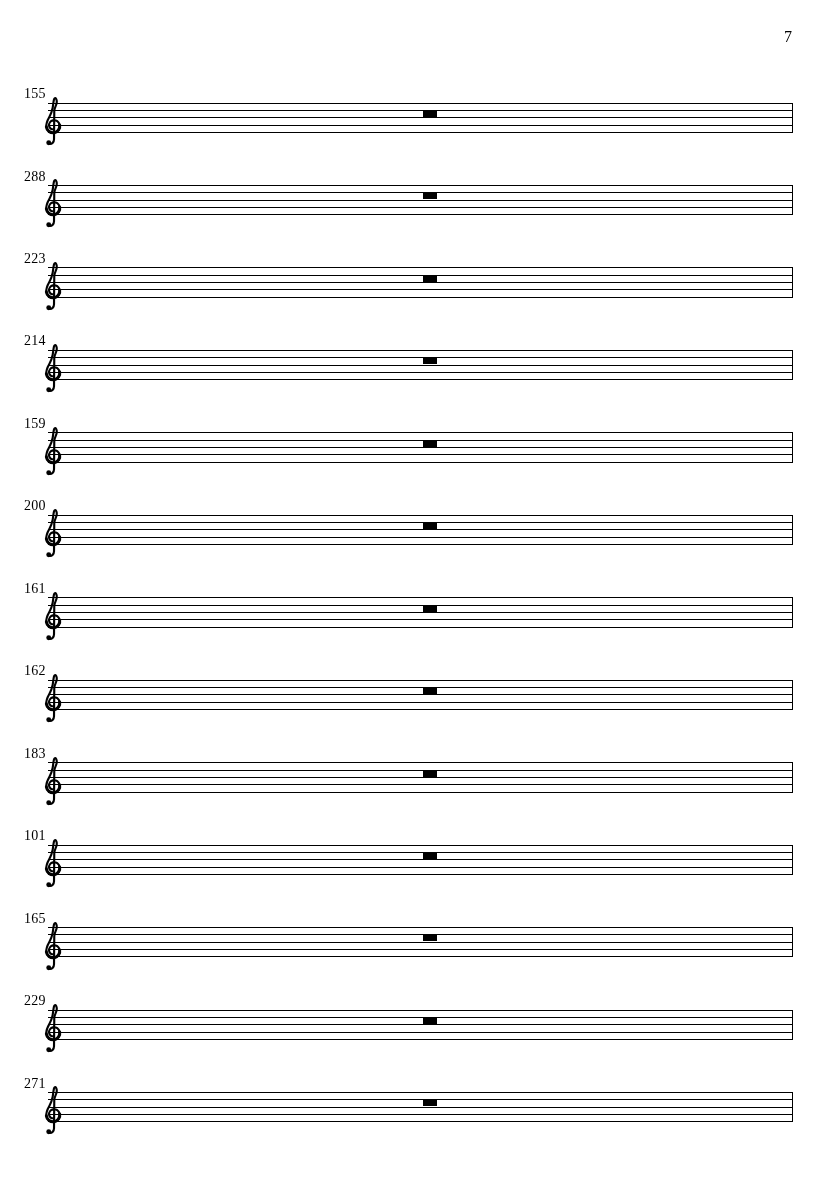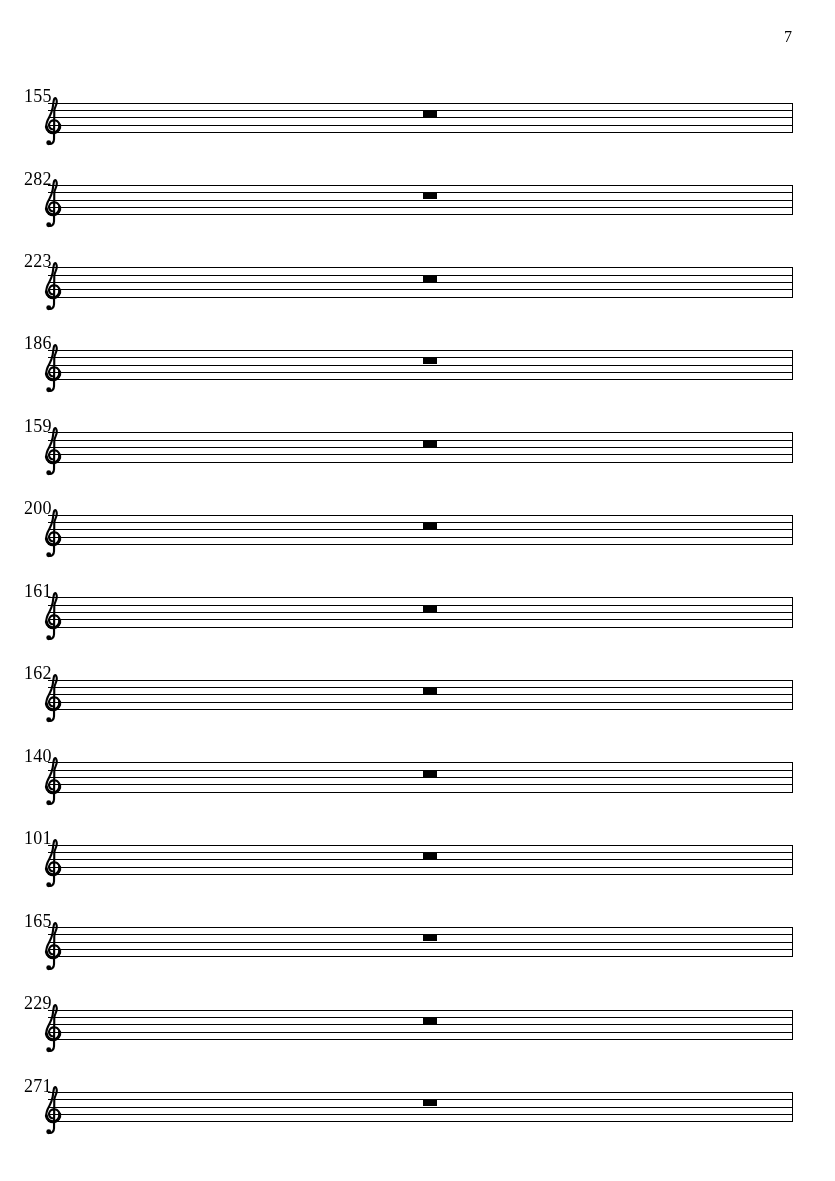--- a/index.html
+++ b/index.html
@@ -29,21 +29,21 @@
     position: absolute;
     left: 0;
     width: 835px;
     height: 0;
   }
 
   .measure-number {
     position: absolute;
     left: 24px;
     top: -15.5px;
-    font-size: 18px;
+    font-size: 14px;
     line-height: 1;
     letter-spacing: 0.2px;
   }
 
   .clef {
     position: absolute;
     left: 42px;
     top: -6.6px;
     width: 22px;
     height: 53px;
@@ -122,21 +122,21 @@
       <div class="staff-line l1"></div>
       <div class="staff-line l2"></div>
       <div class="staff-line l3"></div>
       <div class="staff-line l4"></div>
       <div class="staff-line l5"></div>
       <div class="whole-rest"></div>
       <div class="barline"></div>
     </div>
   </div>
       <div class="system" style="top: 185px;">
-    <div class="measure-number">282</div>
+    <div class="measure-number">288</div>
 
     <svg class="clef" viewBox="0 0 20 52" xmlns="http://www.w3.org/2000/svg">
       <path d="M 10.7 32.5
                C 8.6 33.0, 6.5 31.5, 6.15 29.2
                C 5.8 26.7, 7.6 24.4, 10.0 23.9
                C 13.0 23.3, 15.9 25.3, 16.5 28.4
                C 17.2 32.0, 14.8 35.4, 11.2 36.0
                C 7.4 36.6, 4.0 34.0, 3.5 30.3
                C 3.1 27.3, 4.5 23.9, 6.4 20.6
                C 7.9 18.0, 9.1 14.7, 9.7 11.4
@@ -190,21 +190,21 @@
       <div class="staff-line l1"></div>
       <div class="staff-line l2"></div>
       <div class="staff-line l3"></div>
       <div class="staff-line l4"></div>
       <div class="staff-line l5"></div>
       <div class="whole-rest"></div>
       <div class="barline"></div>
     </div>
   </div>
       <div class="system" style="top: 349.9px;">
-    <div class="measure-number">186</div>
+    <div class="measure-number">214</div>
 
     <svg class="clef" viewBox="0 0 20 52" xmlns="http://www.w3.org/2000/svg">
       <path d="M 10.7 32.5
                C 8.6 33.0, 6.5 31.5, 6.15 29.2
                C 5.8 26.7, 7.6 24.4, 10.0 23.9
                C 13.0 23.3, 15.9 25.3, 16.5 28.4
                C 17.2 32.0, 14.8 35.4, 11.2 36.0
                C 7.4 36.6, 4.0 34.0, 3.5 30.3
                C 3.1 27.3, 4.5 23.9, 6.4 20.6
                C 7.9 18.0, 9.1 14.7, 9.7 11.4
@@ -360,21 +360,21 @@
       <div class="staff-line l1"></div>
       <div class="staff-line l2"></div>
       <div class="staff-line l3"></div>
       <div class="staff-line l4"></div>
       <div class="staff-line l5"></div>
       <div class="whole-rest"></div>
       <div class="barline"></div>
     </div>
   </div>
       <div class="system" style="top: 762.2px;">
-    <div class="measure-number">140</div>
+    <div class="measure-number">183</div>
 
     <svg class="clef" viewBox="0 0 20 52" xmlns="http://www.w3.org/2000/svg">
       <path d="M 10.7 32.5
                C 8.6 33.0, 6.5 31.5, 6.15 29.2
                C 5.8 26.7, 7.6 24.4, 10.0 23.9
                C 13.0 23.3, 15.9 25.3, 16.5 28.4
                C 17.2 32.0, 14.8 35.4, 11.2 36.0
                C 7.4 36.6, 4.0 34.0, 3.5 30.3
                C 3.1 27.3, 4.5 23.9, 6.4 20.6
                C 7.9 18.0, 9.1 14.7, 9.7 11.4

